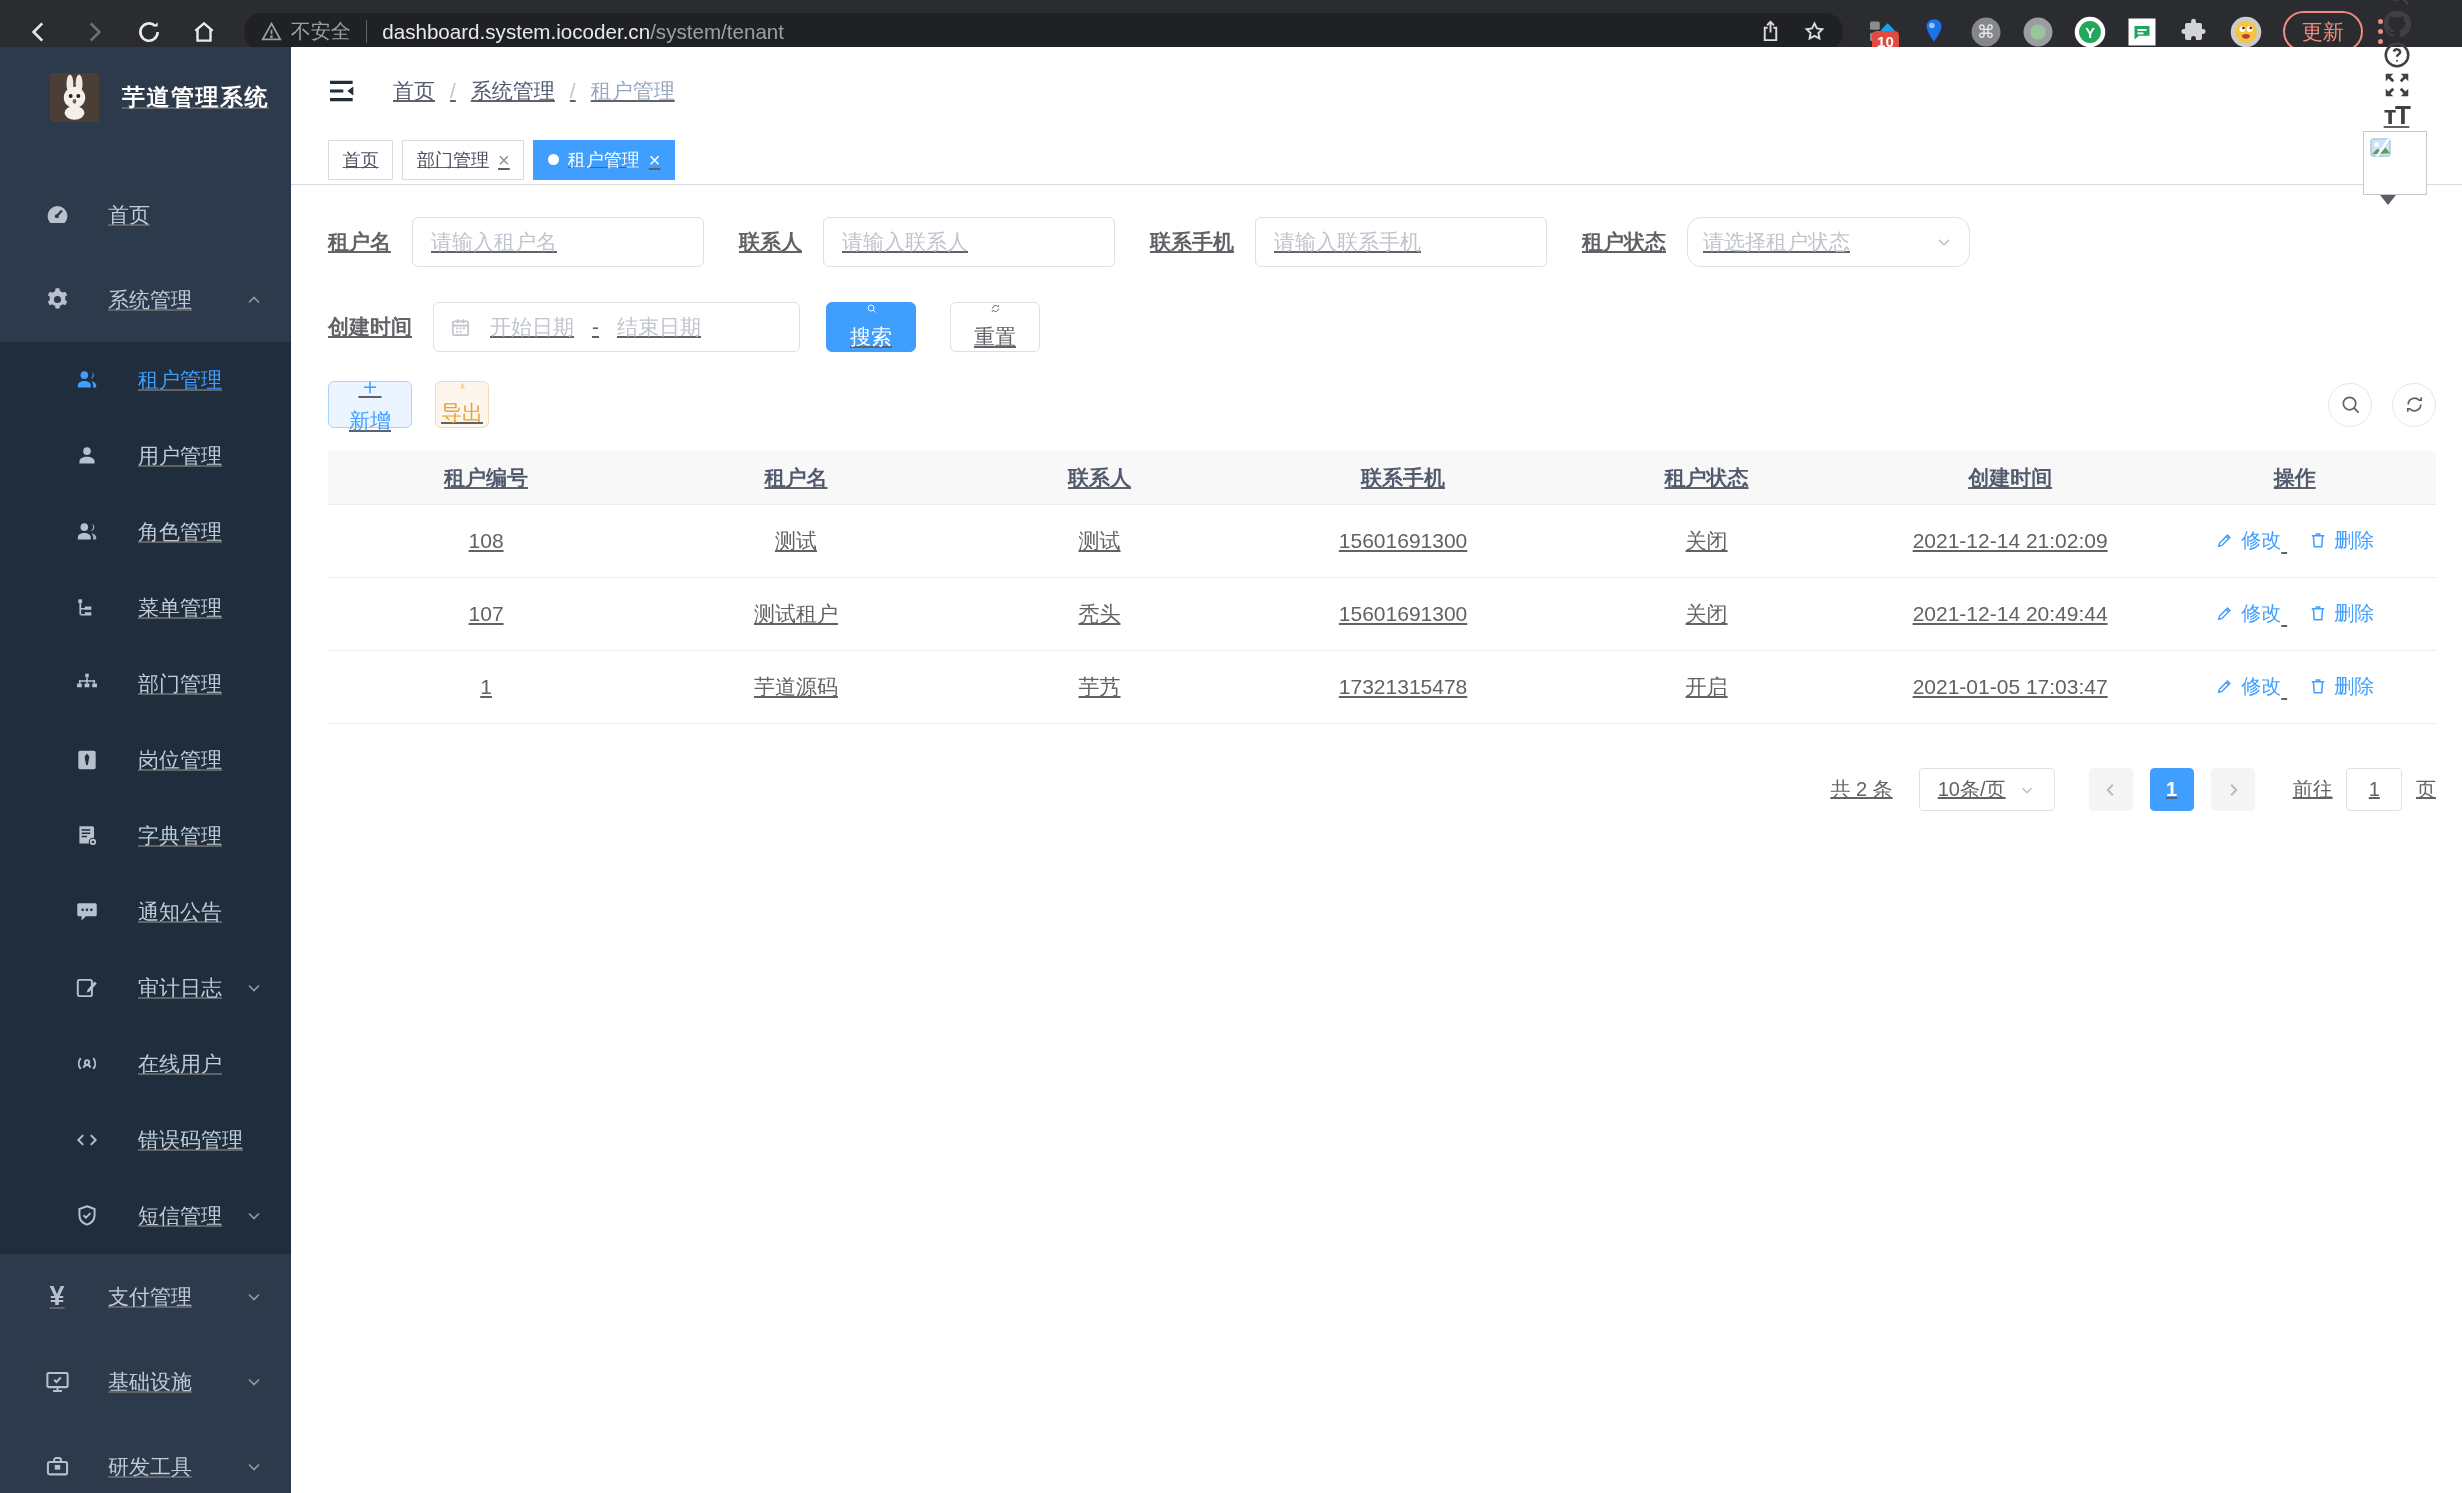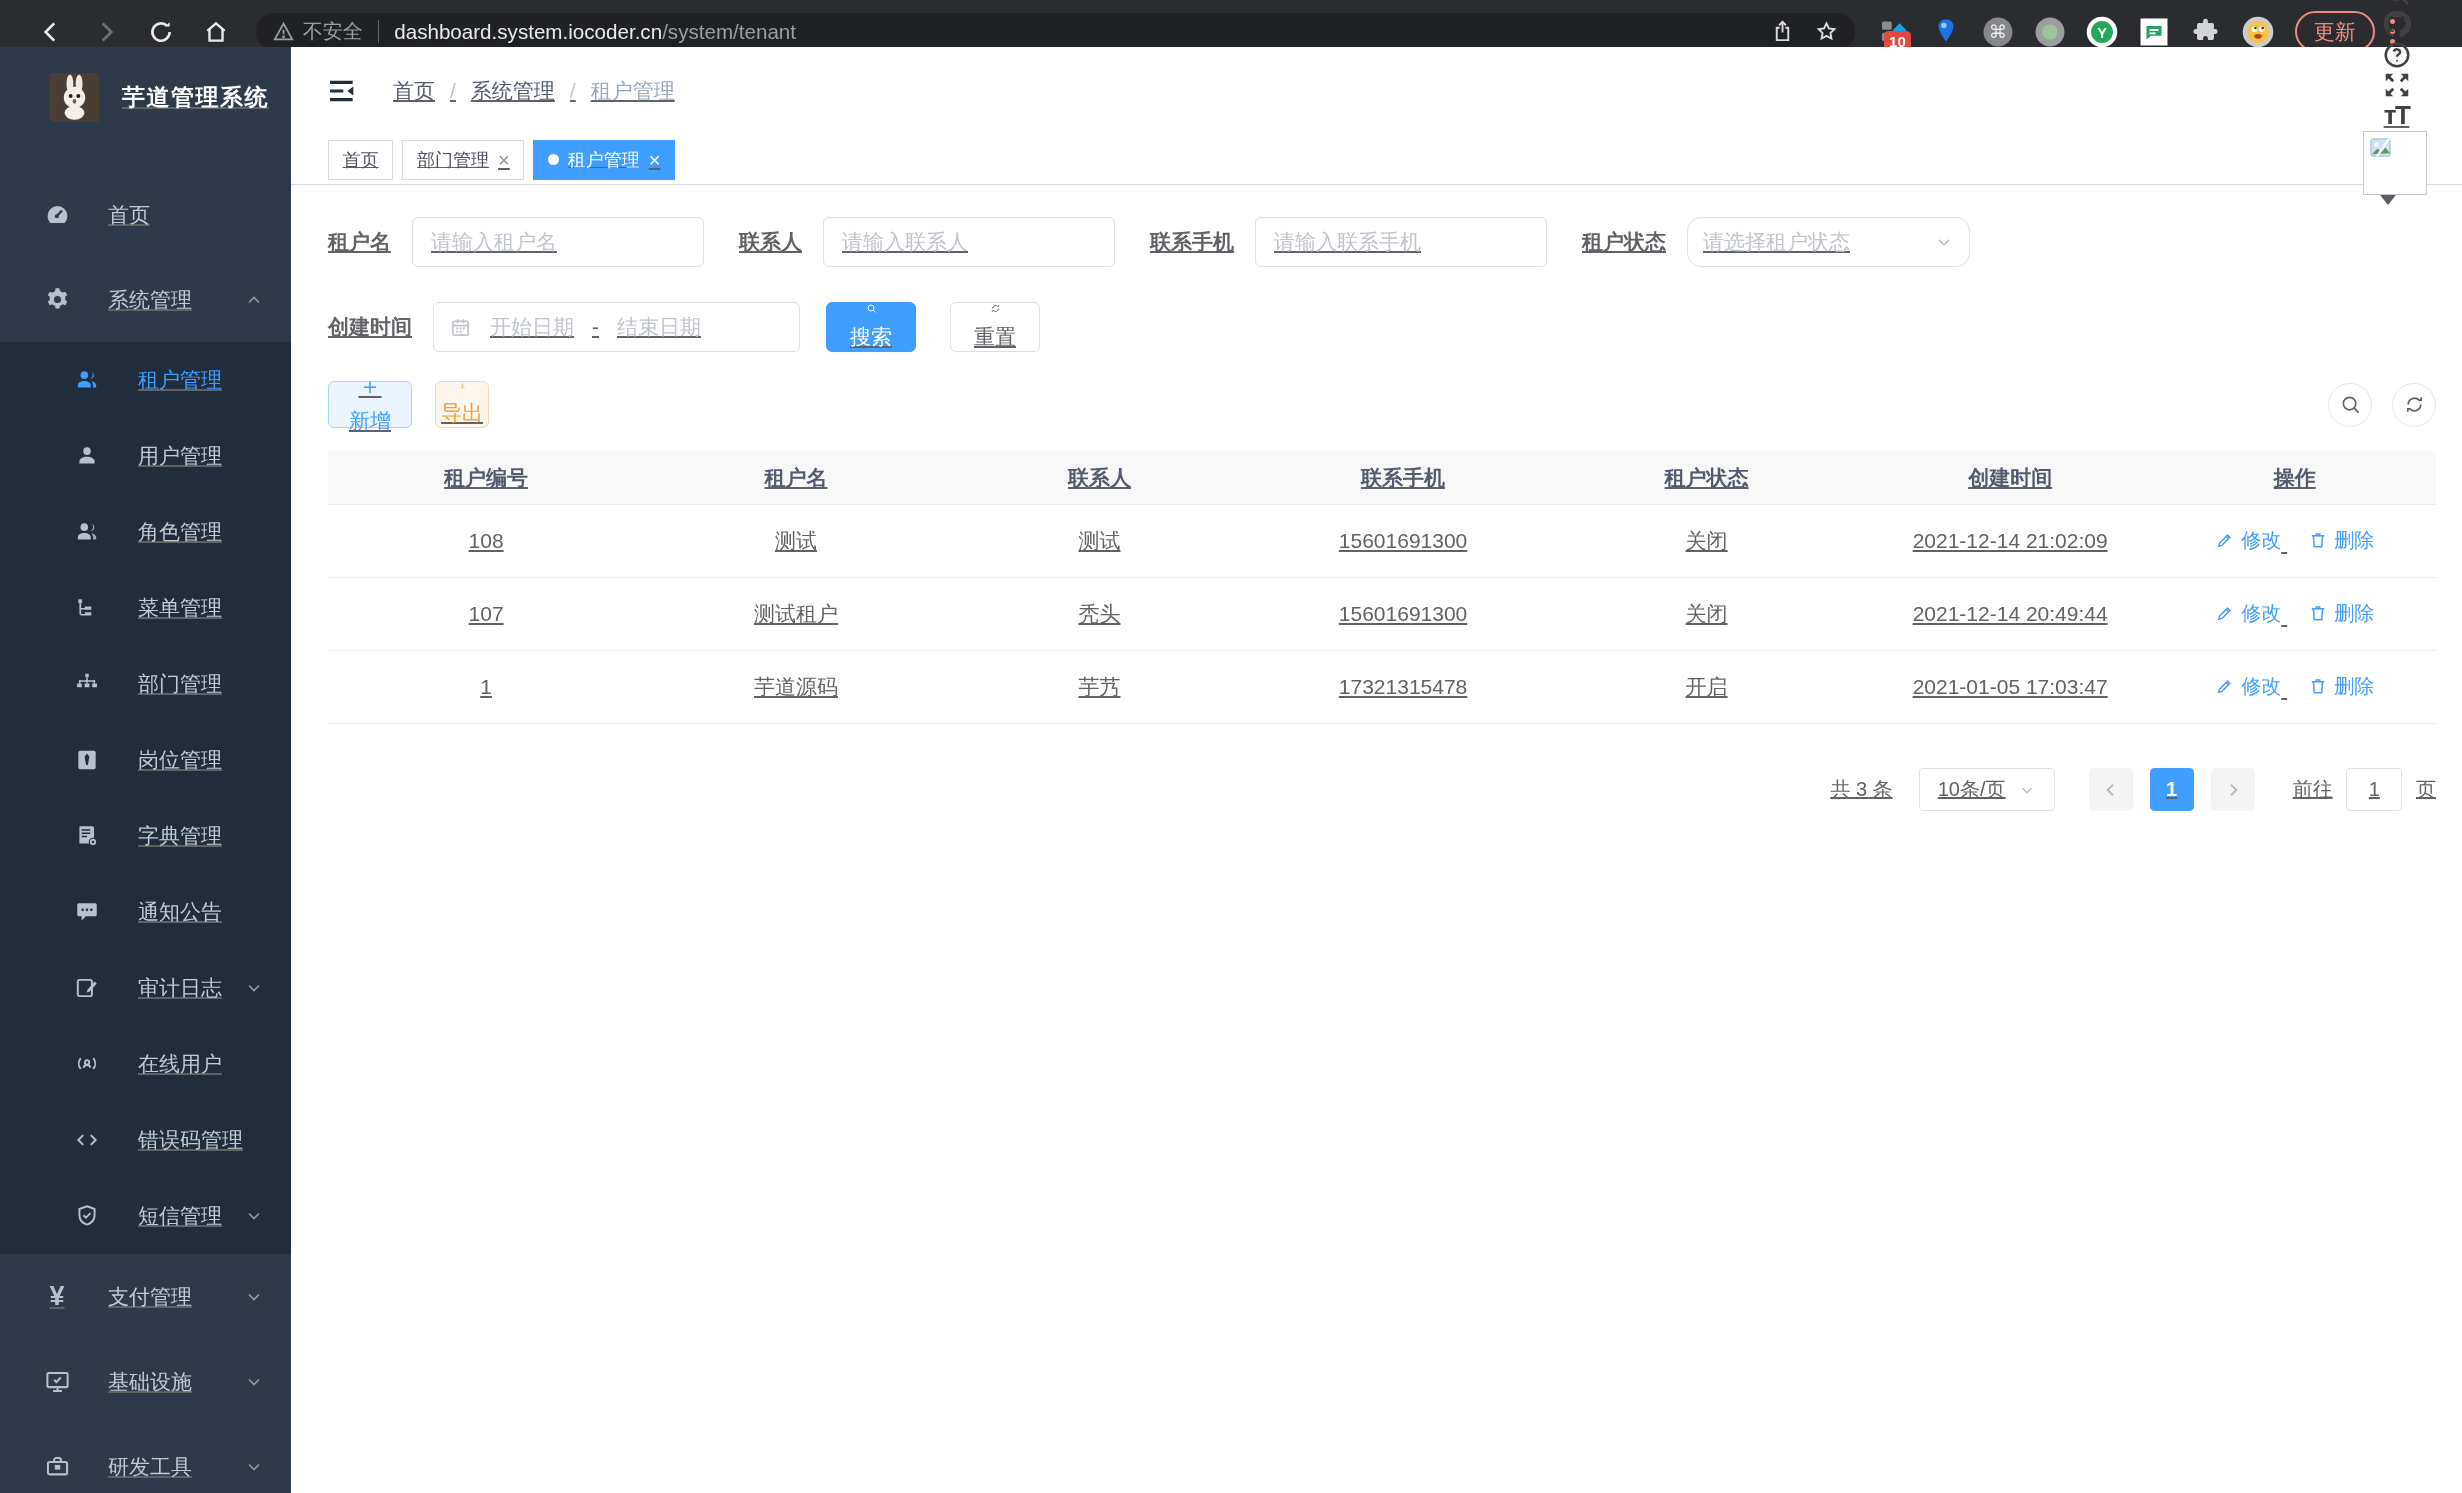--- a/index.html
+++ b/index.html
@@ -7,21 +7,21 @@
   body {
     width: 2462px; height: 1494px; overflow: hidden; position: relative;
     background: #fff;
     font-family: "Liberation Sans", "DejaVu Sans", sans-serif;
     font-size: 21px; color: #606266;
   }
   svg { display:block; }
 
   
   .browser { position:absolute; top:0; left:0; width:100%; height:63px;
-    background:#2b2c2f; display:flex; align-items:center; padding:0 23px; }
+    background:#2b2c2f; display:flex; align-items:center; padding:0 11px; }
   .chrome-btn { width:40px; height:40px; display:flex; align-items:center; justify-content:center;
     color:#e8eaed; flex:0 0 auto; margin:0 7.6px; }
   .omnibox { height:37px; width:1599px; margin-left:12px; background:#202124; border-radius:18px;
     display:flex; align-items:center; padding:0 17px; color:#9aa0a6; flex:0 0 auto; }
   .omni-sec { display:flex; align-items:center; gap:9px; font-size:20px; }
   .omni-divider { width:1.5px; height:23px; background:#5f6368; margin:0 15px; }
   .omni-url { font-size:20.6px; color:#e8eaed; white-space:nowrap; }
   .omni-url .path { color:#9aa0a6; }
   .omni-spacer { flex:1; }
   .omni-icon { color:#dadce0; margin-left:21px; }
@@ -704,21 +704,21 @@
               <svg width="20" height="20" viewBox="0 0 24 24" fill="none" stroke="currentColor" stroke-width="1.8">
                   <path d="M4.5 7h15M10 7V4.8h4V7M6.5 7l1 13h9l1-13"></path>
                 </svg>
               <span>删除</span>
             </span>
           </div>
         </div>
       </div>
 
       <div class="pagination">
-        <span class="pg-total">共 3 条</span>
+        <span class="pg-total">共 2 条</span>
         <span class="pg-size">
           <span>10条/页</span>
           <svg width="18" height="18" viewBox="0 0 24 24" fill="none" stroke="#c0c4cc" stroke-width="2">
               <path d="M6 9.5l6 6 6-6"></path>
             </svg>
         </span>
         <span class="pg-btn">
           <svg width="18" height="18" viewBox="0 0 24 24" fill="none" stroke="currentColor" stroke-width="2.4">
               <path d="M14.5 5l-7 7 7 7"></path>
             </svg>

